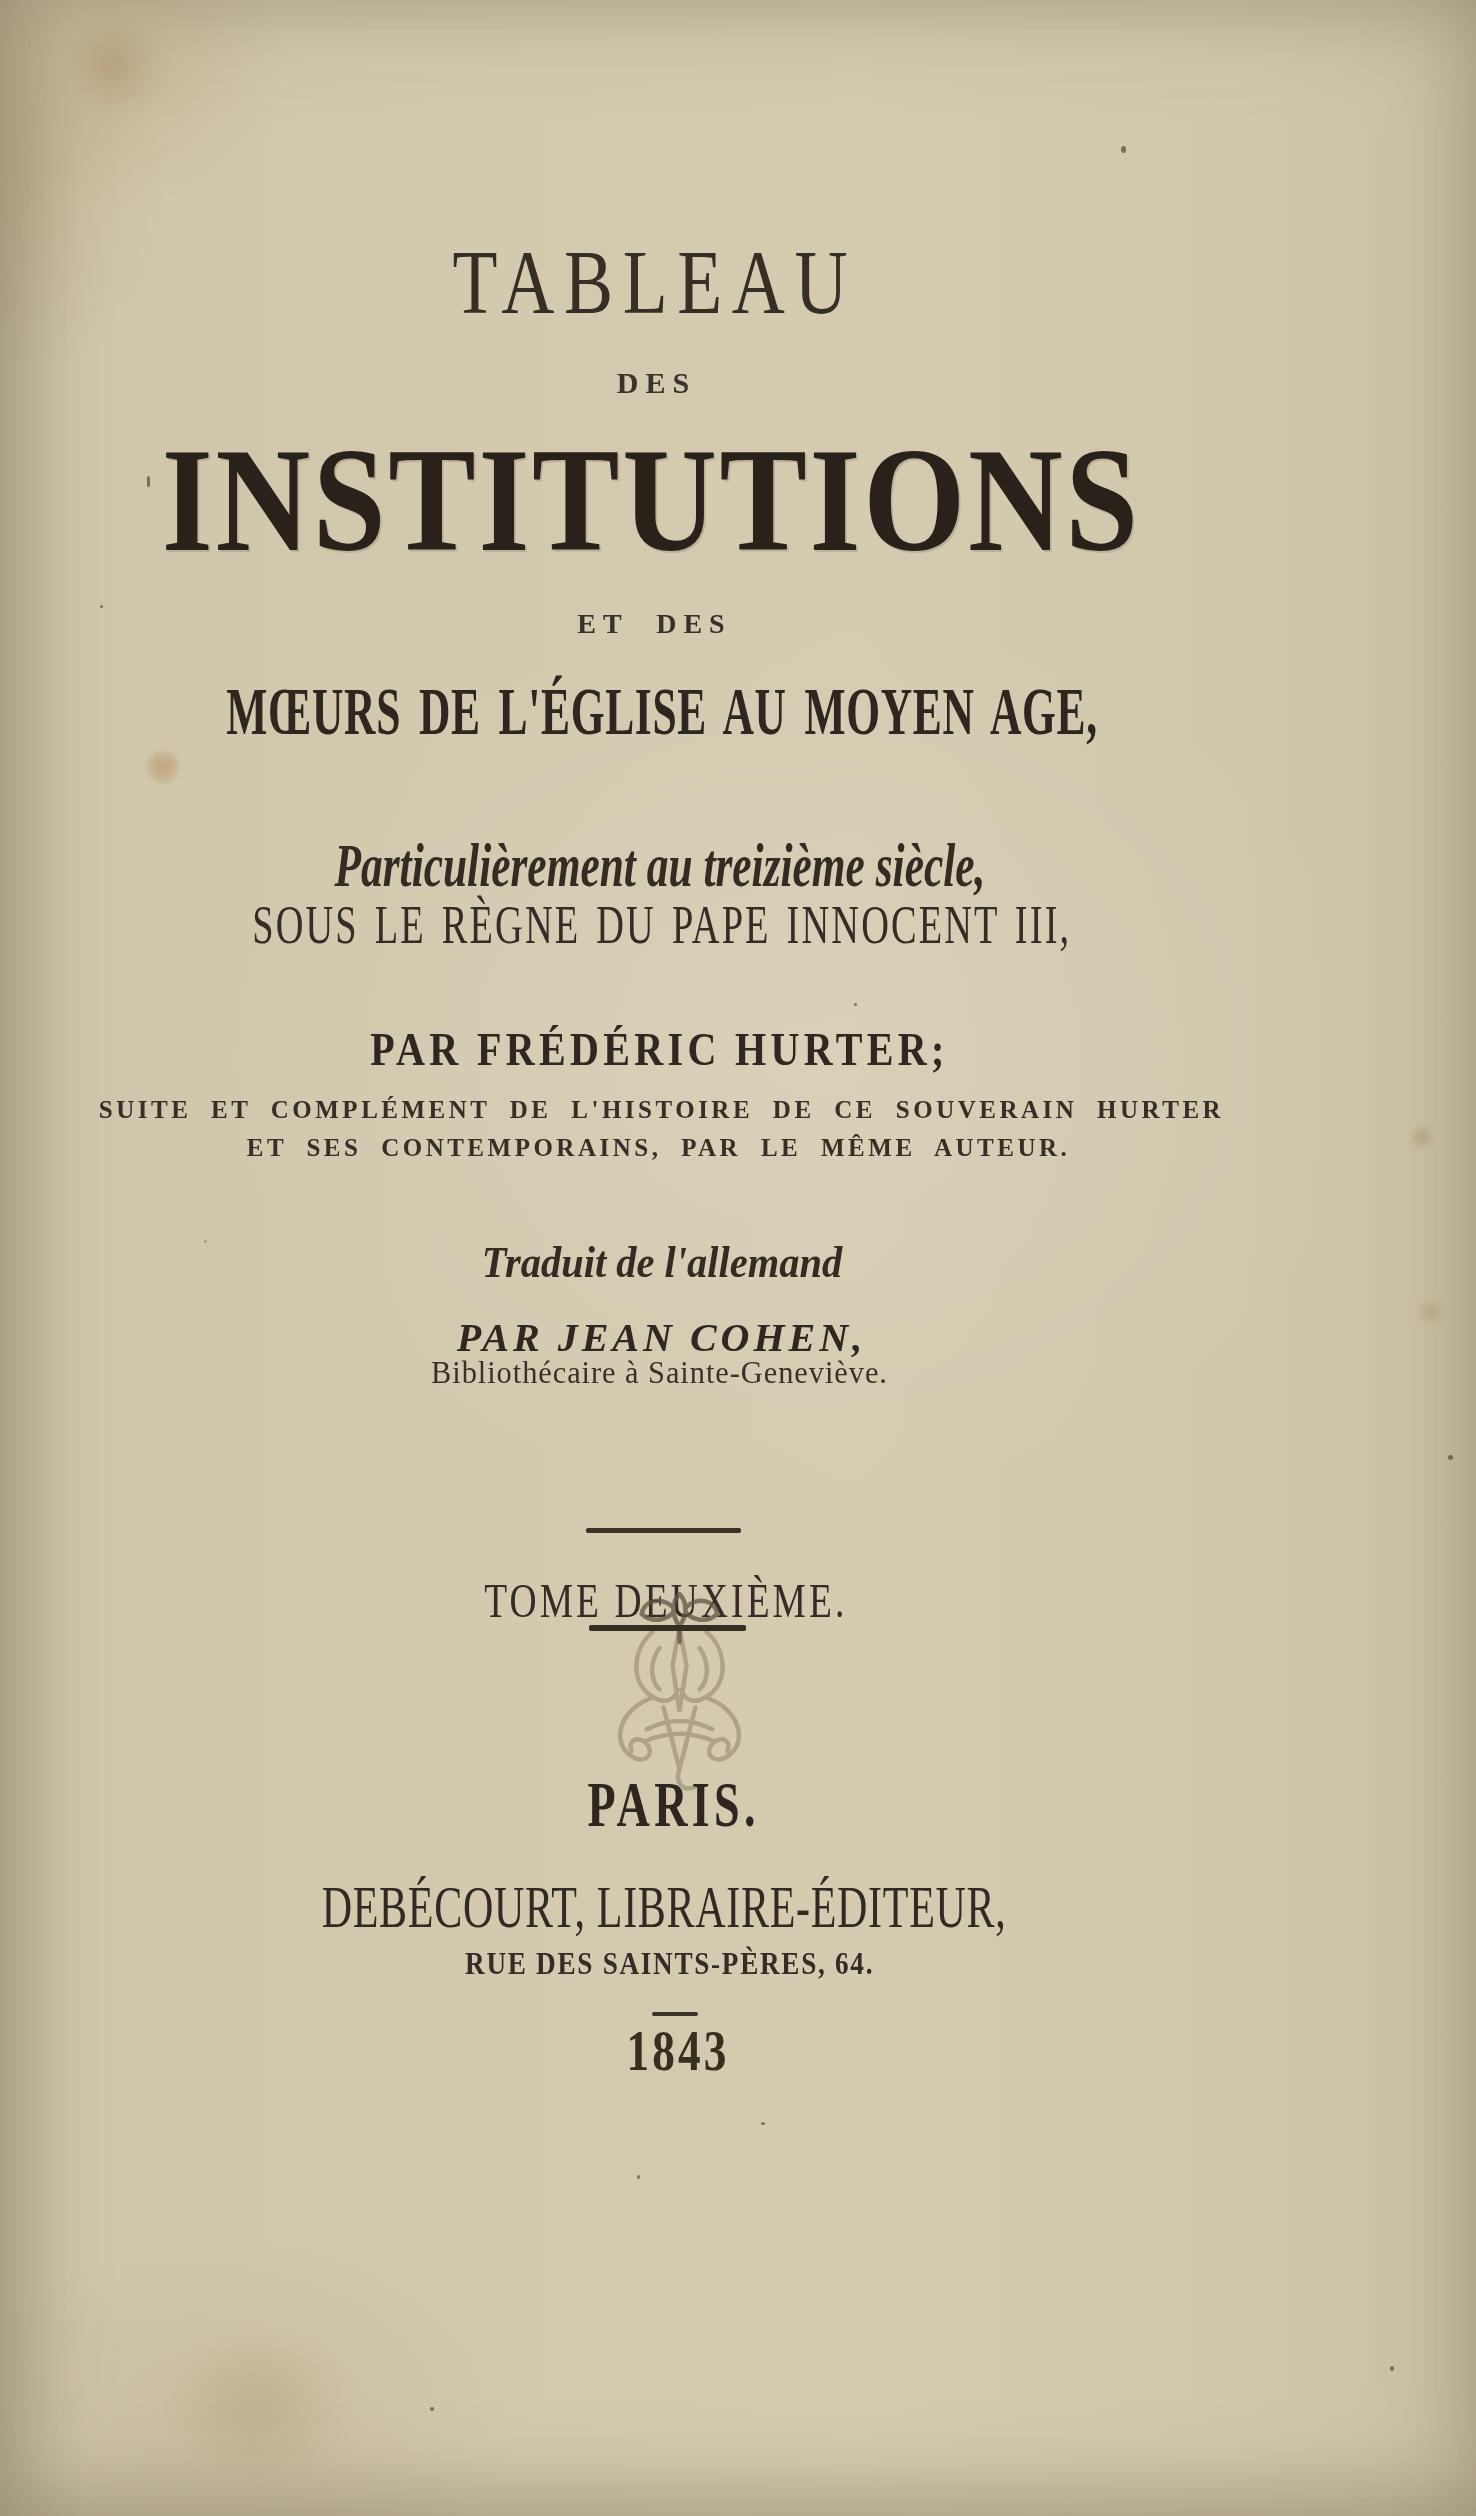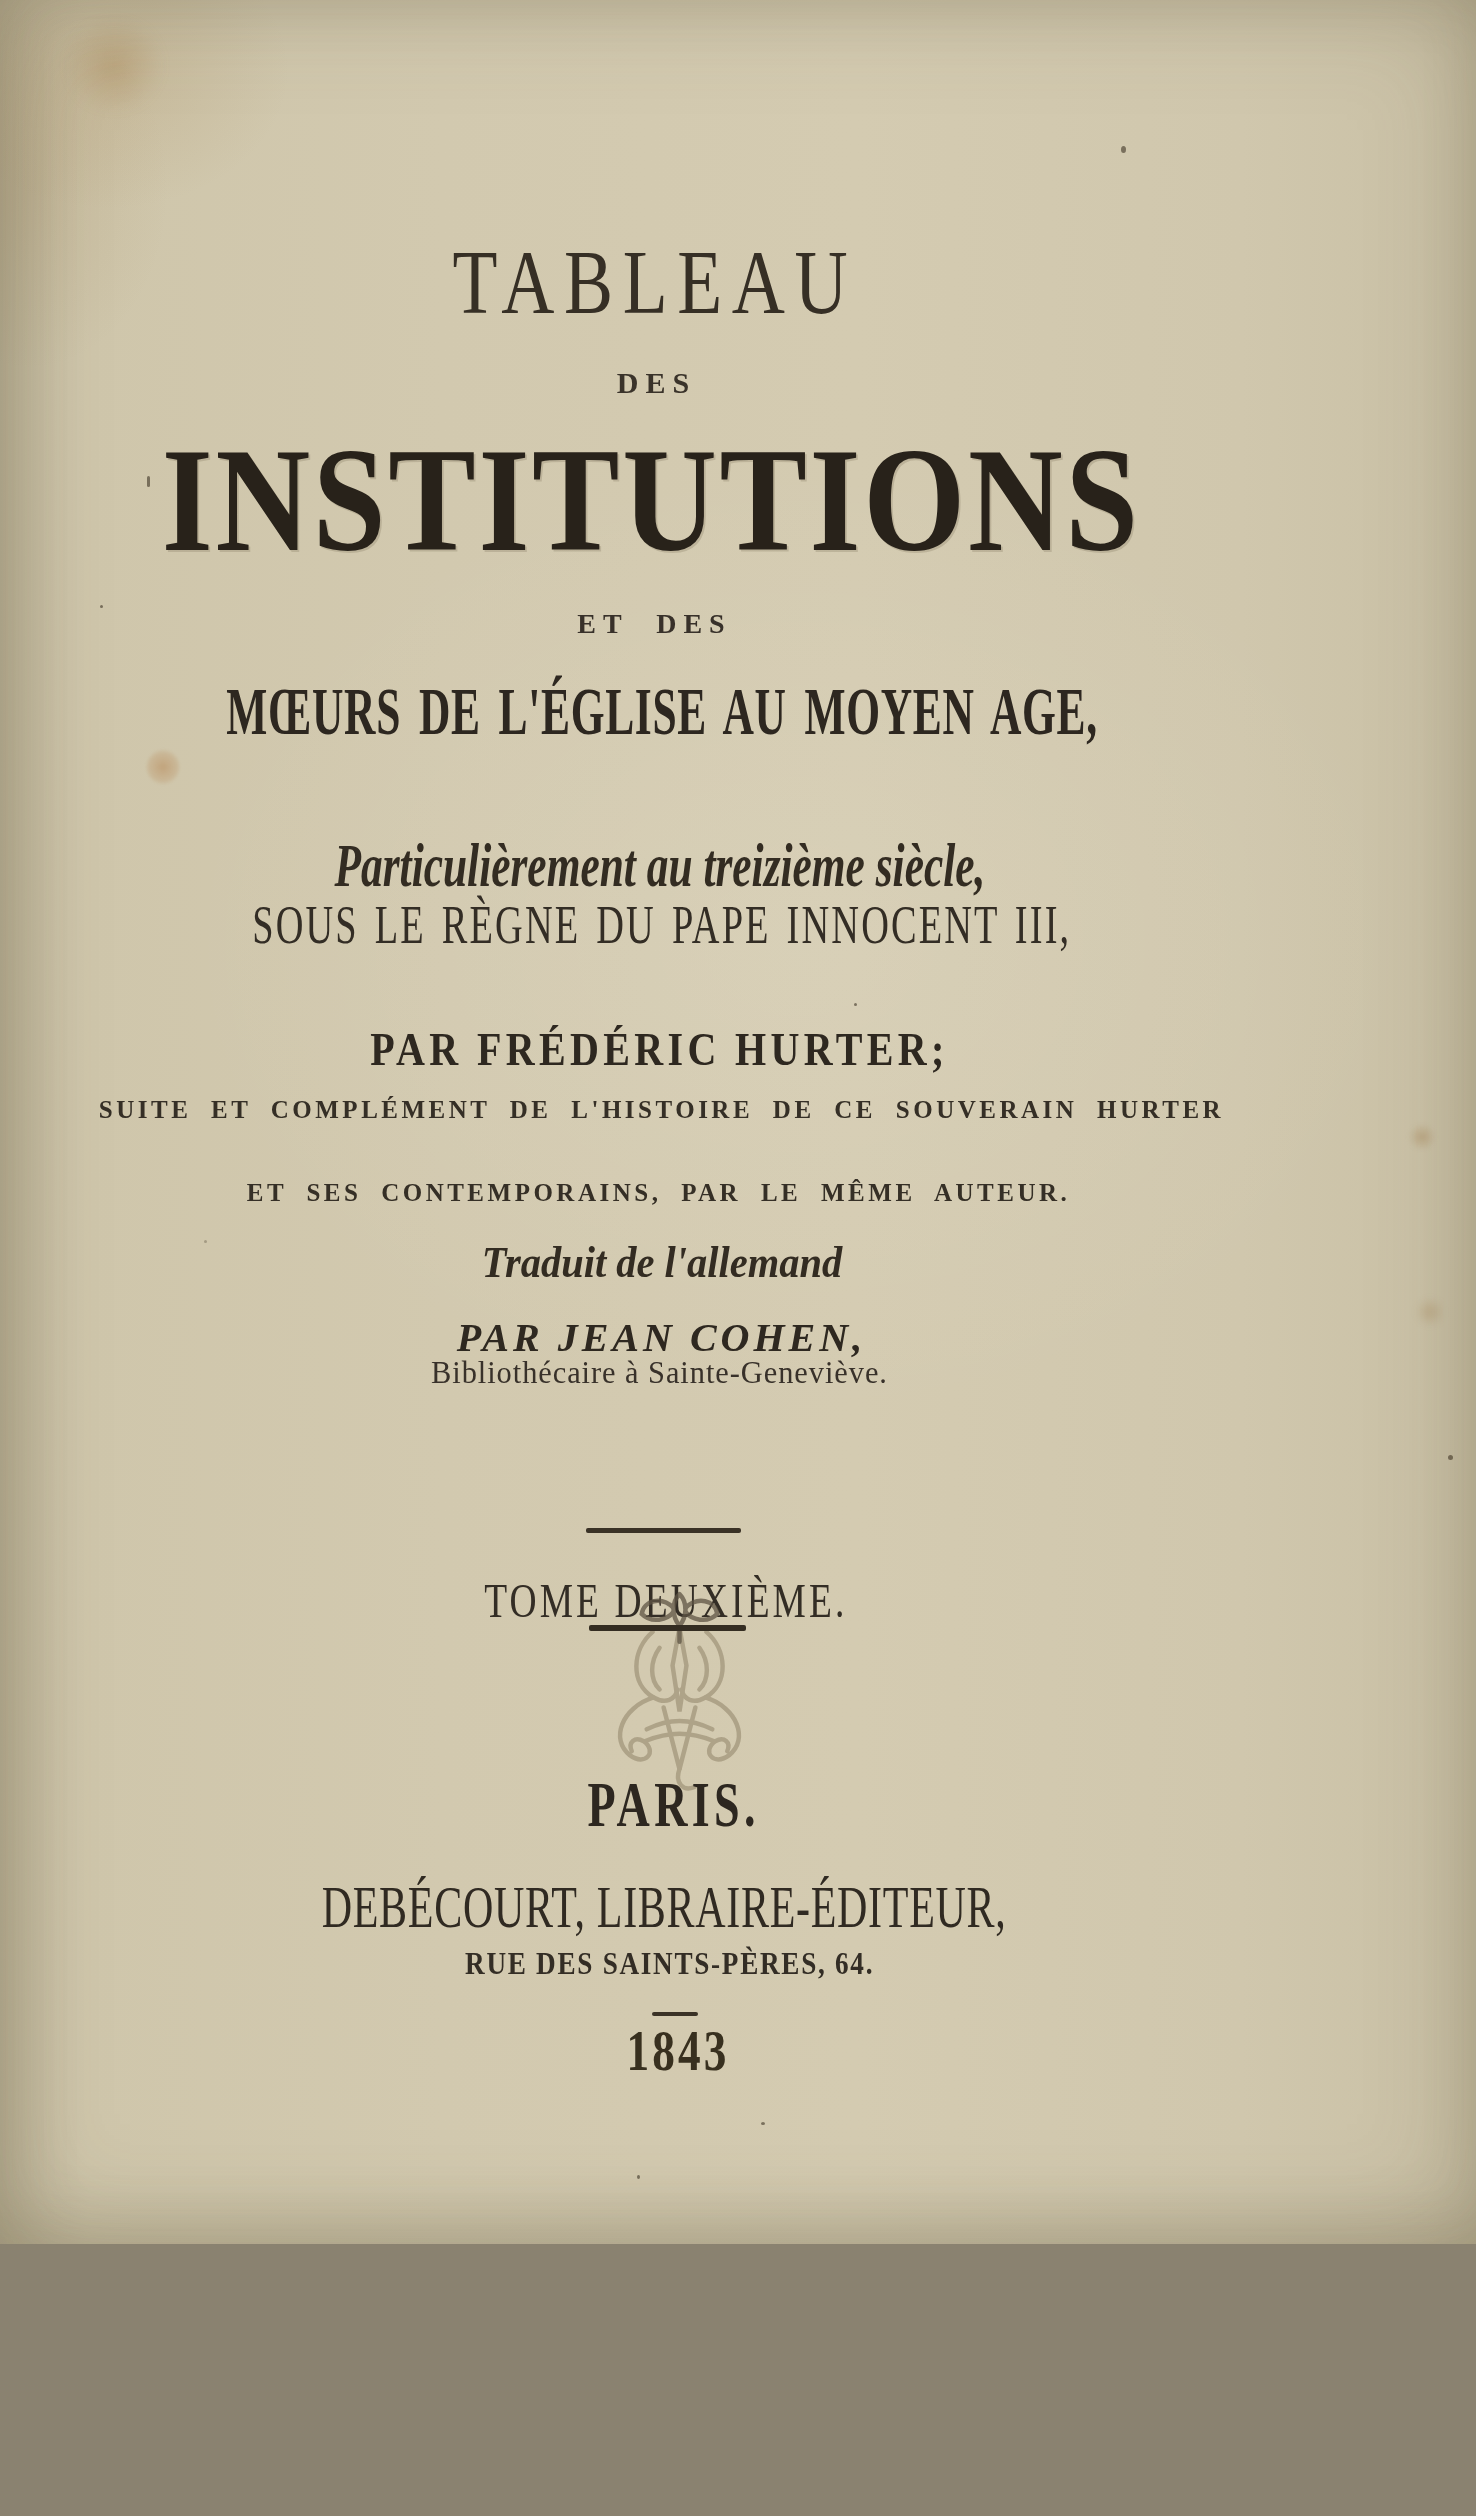--- a/index.html
+++ b/index.html
@@ -1,18 +1,18 @@
 <!DOCTYPE html>
 <html><head>
 <meta charset="utf-8">
 <style>
   html,body{margin:0;padding:0;background:#8a8270;}
   .page{
     position:relative;
-    width:1477px;height:2244px;
+    width:1477px;height:2516px;
     overflow:hidden;
     font-family:"Liberation Serif", serif;
     background:
       radial-gradient(ellipse 259px 199px at 109px 70px, rgba(150,112,58,.16), transparent 70%),
       radial-gradient(ellipse 199px 259px at 30px 189px, rgba(140,105,55,.12), transparent 70%),
       radial-gradient(ellipse 896px 697px at 54% 42%, rgba(255,253,242,.10), transparent 70%),
       radial-gradient(ellipse 418px 239px at 239px 2408px, rgba(130,100,55,.10), transparent 70%),
       linear-gradient(90deg,#c6bda2 0%,#cfc6ab 6%,#d2c9af 30%,#d4cbb1 58%,#d0c7ad 84%,#c9c0a5 100%);
   }
   .page::after{
@@ -37,21 +37,21 @@
   .l-moeurs .ink{transform:scaleX(.64);left:-2px;}
   .l-partic{top:834px;font-size:62px;font-style:italic;font-weight:700;color:#332c22;}
   .l-partic .ink{transform:scaleX(.70);left:-4px;}
   .l-sous{top:898px;font-size:54px;letter-spacing:3px;word-spacing:6px;color:#332d25;}
   .l-sous .ink{transform:scaleX(.71);left:-2px;}
   .l-hurter{top:1027px;font-size:46px;font-weight:700;letter-spacing:5px;color:#2e2820;}
   .l-hurter .ink{transform:scaleX(.87);left:-4px;}
   .l-suite1{top:1097px;font-size:25px;font-weight:700;letter-spacing:3.5px;word-spacing:10px;color:#352f26;}
   .l-suite1 .ink{left:-2px;}
   .l-suite2{top:1135px;font-size:25px;font-weight:700;letter-spacing:3.5px;word-spacing:10px;color:#352f26;}
-  .l-suite2 .ink{left:-5px;margin-top:45px;}
+  .l-suite2 .ink{left:-5px;}
   .l-traduit{top:1241px;font-size:44px;font-style:italic;font-weight:700;color:#332c22;}
   .l-traduit .ink{transform:scaleX(.92);left:-2px;}
   .l-cohen{top:1318px;font-size:40px;font-weight:700;letter-spacing:4px;color:#2e2820;}
   .l-cohen .ink{left:-2px;font-style:italic;}
   .l-biblio{top:1356px;font-size:32px;letter-spacing:1px;color:#38312a;}
   .l-biblio .ink{transform:scaleX(.95);left:-4px;}
   .l-tome{top:1577px;font-size:48px;letter-spacing:4px;color:#332d25;}
   .l-tome .ink{transform:scaleX(.78);left:2px;}
   .l-paris{top:1773px;font-size:64px;font-weight:700;letter-spacing:6px;color:#2d2720;}
   .l-paris .ink{transform:scaleX(.72);left:10px;}

